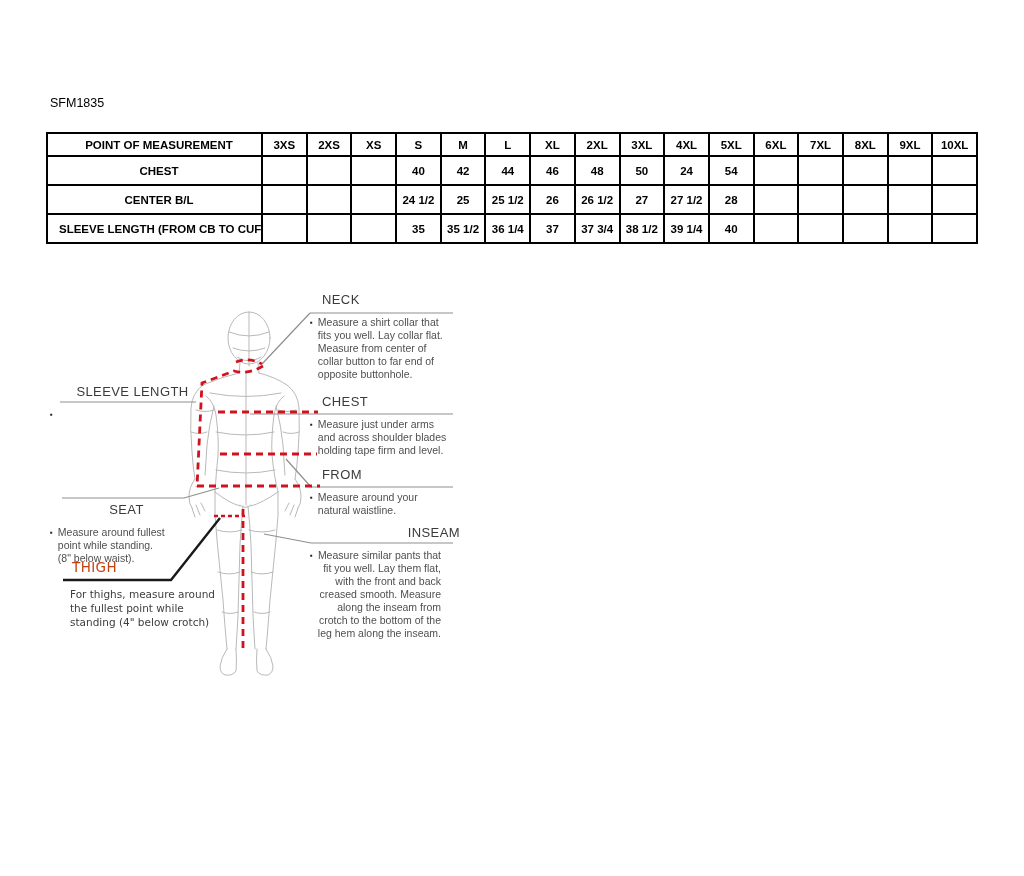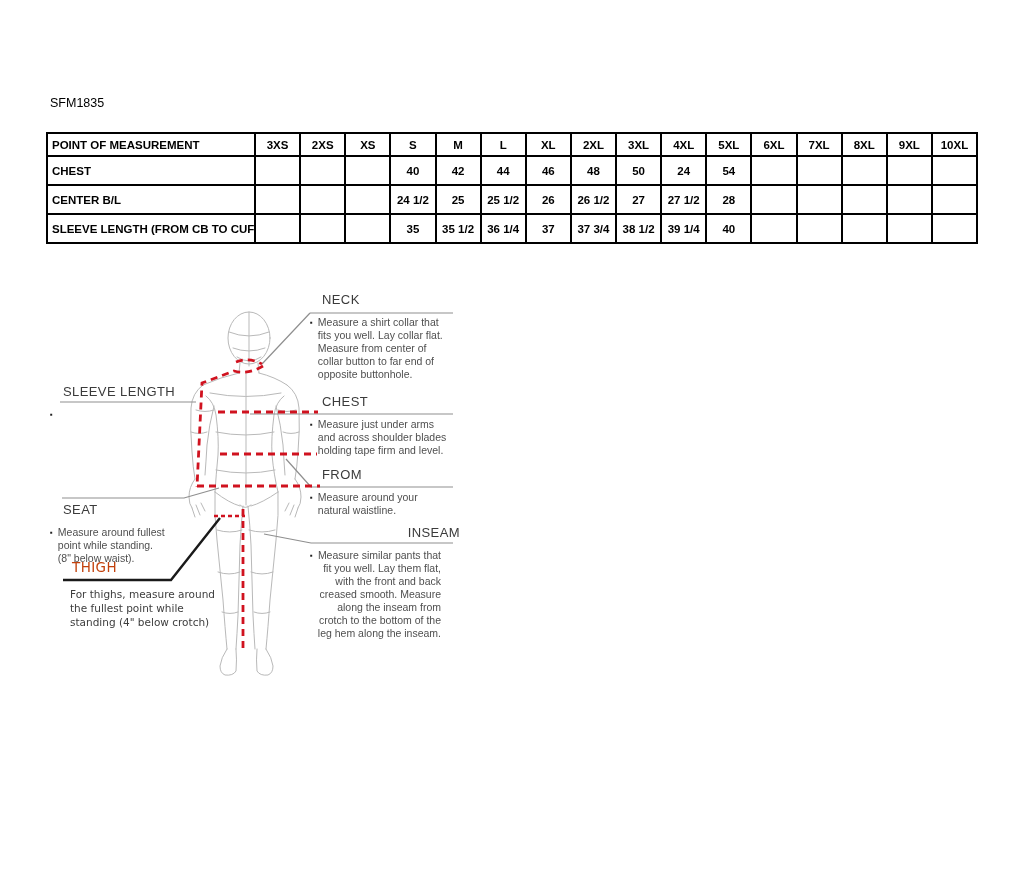--- a/index.html
+++ b/index.html
@@ -9,32 +9,32 @@
   .title{position:absolute;left:64px;right:0;top:52px;text-align:center;
          font-size:13.5px;font-weight:bold;letter-spacing:0.2px;}
   .style-code{position:absolute;left:50px;top:96px;font-size:12.5px;font-weight:normal;}
 
   table.size-chart{position:absolute;left:46px;top:132px;width:932px;
                    border-collapse:collapse;table-layout:fixed;}
   table.size-chart th,table.size-chart td{
       border:2px solid #000;font-size:11.5px;font-weight:bold;text-align:center;
       padding:0 2px;height:27px;white-space:nowrap;overflow:hidden;}
   table.size-chart th{height:21px;}
-  table.size-chart .pom{text-align:left;padding-left:4px;width:200px;}
+  table.size-chart .pom{text-align:center;padding-left:11px;width:200px;}
 
   .note{position:absolute;left:46px;top:258px;font-size:11.5px;font-weight:bold;}
 
   svg.figure{position:absolute;left:0;top:0;pointer-events:none;}
 
   .gsec{position:absolute;}
   .ghead{font-size:13px;color:#3b3b3b;letter-spacing:0.4px;margin-left:12px;height:16px;}
   .gbody{display:flex;gap:5px;margin-top:8px;}
   .bullet{font-size:8px;line-height:13px;color:#222;flex:0 0 auto;}
   .gtext{white-space:pre-line;font-size:10.5px;line-height:13px;color:#4f4f4f;}
-  .gsec.left .ghead{margin-left:13px;}
+  .gsec.left .ghead{margin-left:13px;text-align:center;}
   .gsec.thigh .ghead{font-family:"DejaVu Sans",sans-serif;color:#c2410c;font-size:13.5px;margin-left:2px;}
   .gsec.thigh .gbody{margin-top:12px;}
   .gsec.thigh .gtext{font-family:"DejaVu Sans",sans-serif;color:#3d3d3d;font-size:10.5px;line-height:14px;}
 </style>
 </head>
 <body>
 
 <div id="page">
 
   <div class="style-code">SFM1835</div>

